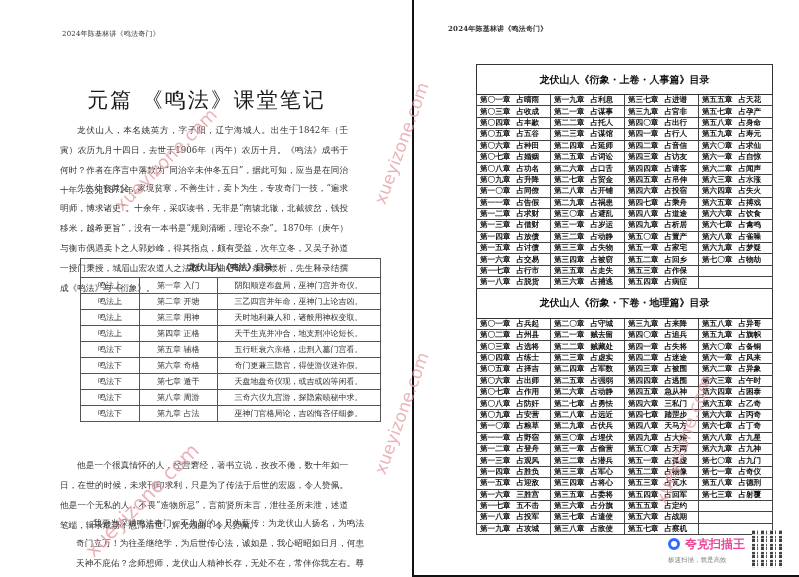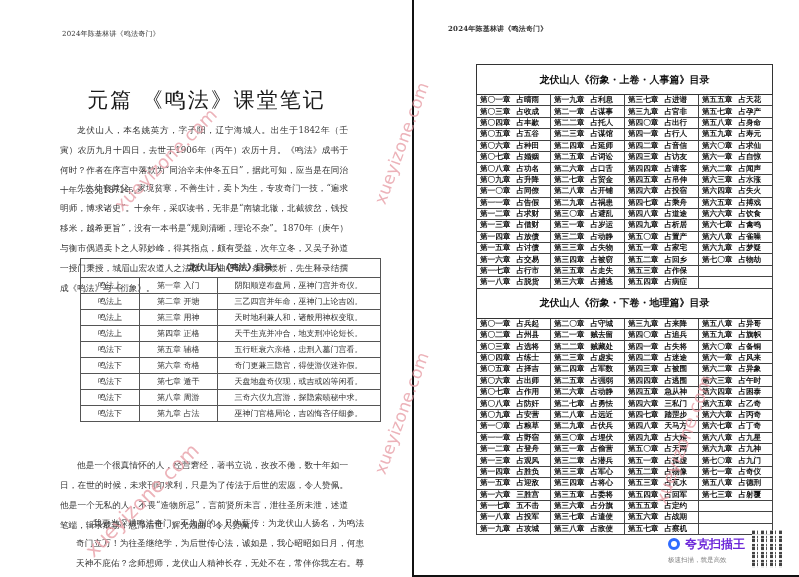--- a/index.html
+++ b/index.html
@@ -16,21 +16,21 @@
   .toc1 th{font-weight:bold;height:18px;font-size:8.5px;}
   .toc1 td.c1{width:34px;text-align:right;}
   .toc1 td.c2{width:52px;}
   .toc2{position:absolute;left:476px;top:64px;width:297px;font-size:8px;color:#111;border:1.5px solid #222;}
   .toc2 th{height:27px;font-size:10px;font-weight:bold;border:1px solid #333;text-align:center;}
   .toc2 td{border:1px solid #444;height:10.4px;padding:0 3px;white-space:nowrap;font-weight:bold;line-height:10px;font-family:"DejaVu Sans",sans-serif;font-size:7.6px;}
   .toc2 td span.ch{margin-right:6px;}
   .watermark{position:absolute;color:#e8a0a8;font-family:"DejaVu Sans",sans-serif;font-size:20px;transform:rotate(-45deg);transform-origin:left top;opacity:0.8;white-space:nowrap;}
   .scan-badge{position:absolute;left:668px;top:536px;width:120px;height:34px;}
   .scan-logo{position:absolute;left:0;top:2px;width:12px;height:12px;border-radius:50%;border:3px solid #2f6bff;box-sizing:border-box;}
-  .scan-name{position:absolute;left:17px;top:0;font-size:12px;font-weight:bold;font-family:"DejaVu Sans",sans-serif;color:#6d28d9;}
+  .scan-name{position:absolute;left:17px;top:0;font-size:12px;font-weight:bold;font-family:"DejaVu Sans",sans-serif;color:#ec4899;}
   .scan-tag{position:absolute;left:0;top:20px;font-size:6.5px;color:#888;font-family:"DejaVu Sans",sans-serif;text-align:right;}
   .qr{position:absolute;left:84px;top:-6px;width:30px;height:38px;background:
     repeating-linear-gradient(90deg,#222 0 3px,#fff 3px 5px,#333 5px 6px,#fff 6px 9px),
     #222;opacity:0.85;}
   .qr::after{content:"";position:absolute;inset:0;background:repeating-linear-gradient(0deg,rgba(255,255,255,0.9) 0 2px,transparent 2px 5px,rgba(255,255,255,0.6) 5px 6px,transparent 6px 8px);}
 </style>
 </head>
 <body>
 
 <div id="left-page" class="page">

